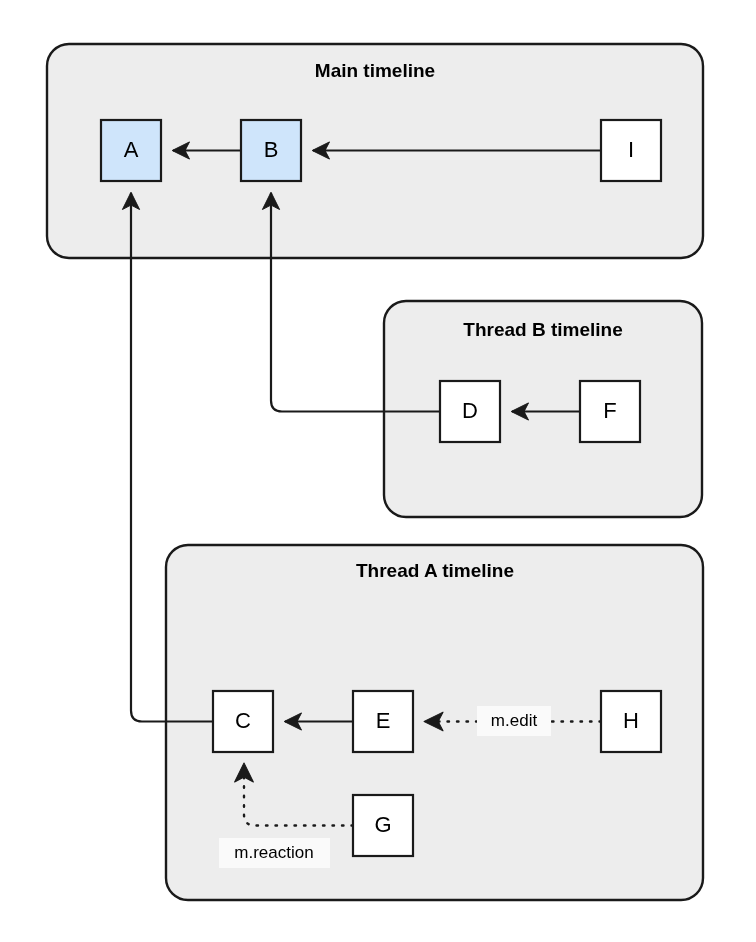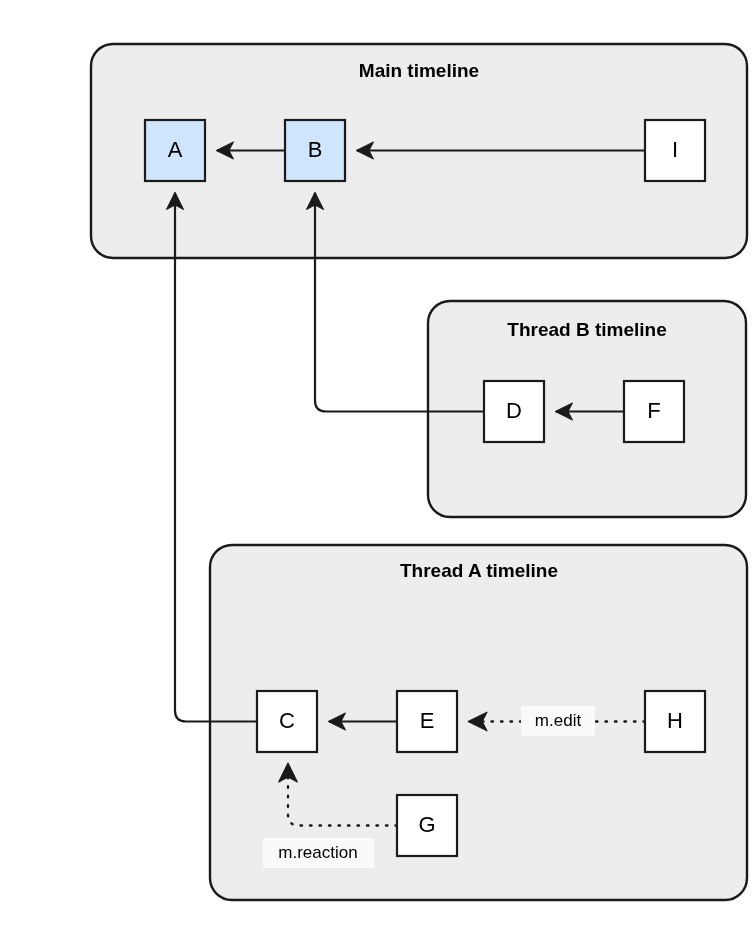--- a/index.html
+++ b/index.html
@@ -10,21 +10,20 @@
   body {
     width: 756px;
     height: 942px;
     font-family: "Liberation Sans", sans-serif;
     overflow: hidden;
   }
   #diagram-root {
     position: relative;
     width: 703px;
     height: 942px;
-    margin-left: 44px;
   }
   svg.diagram {
     display: block;
     width: 756px;
     height: 942px;
   }
   .group-rect {
     fill: #ededed;
     stroke: #1a1a1a;
     stroke-width: 2.4;

